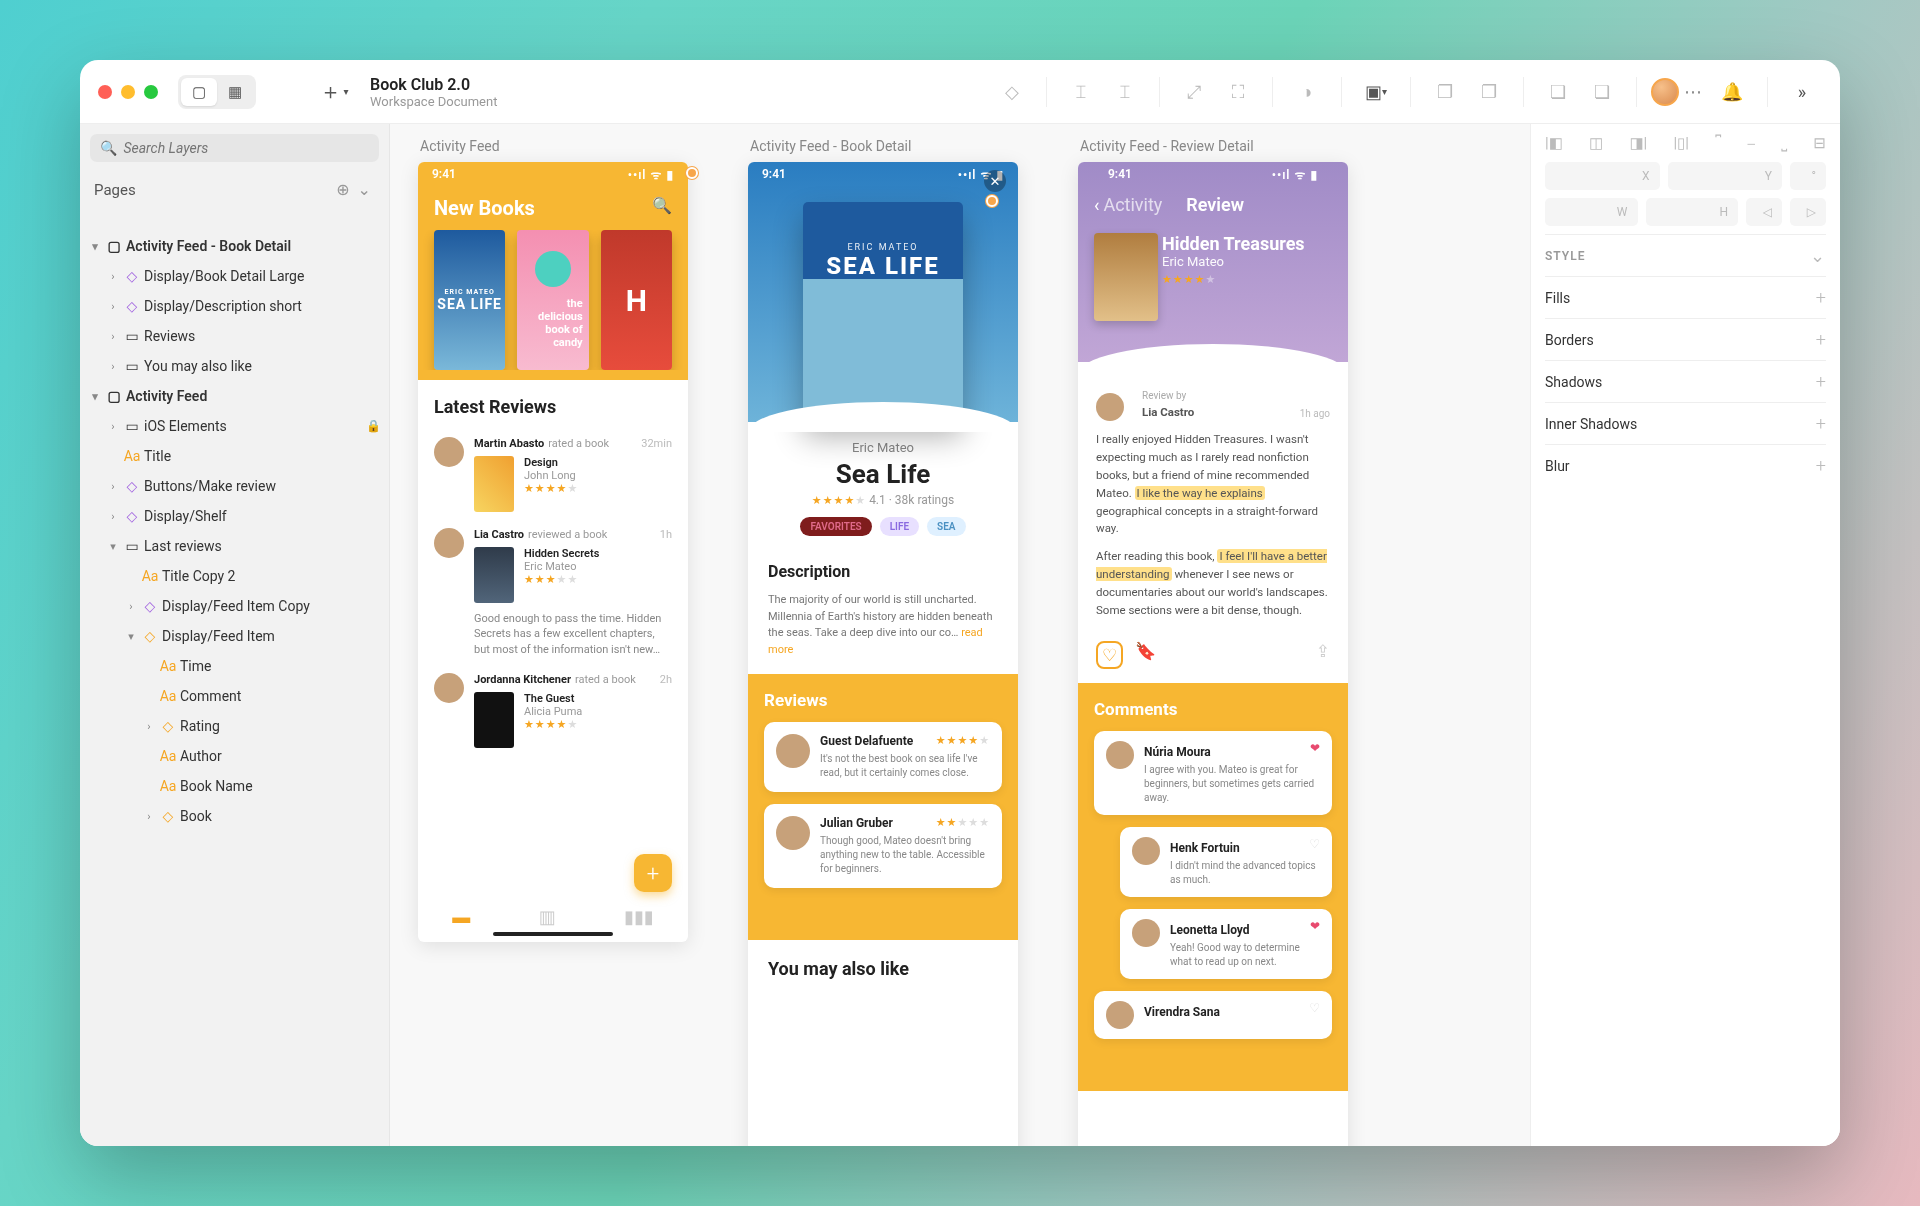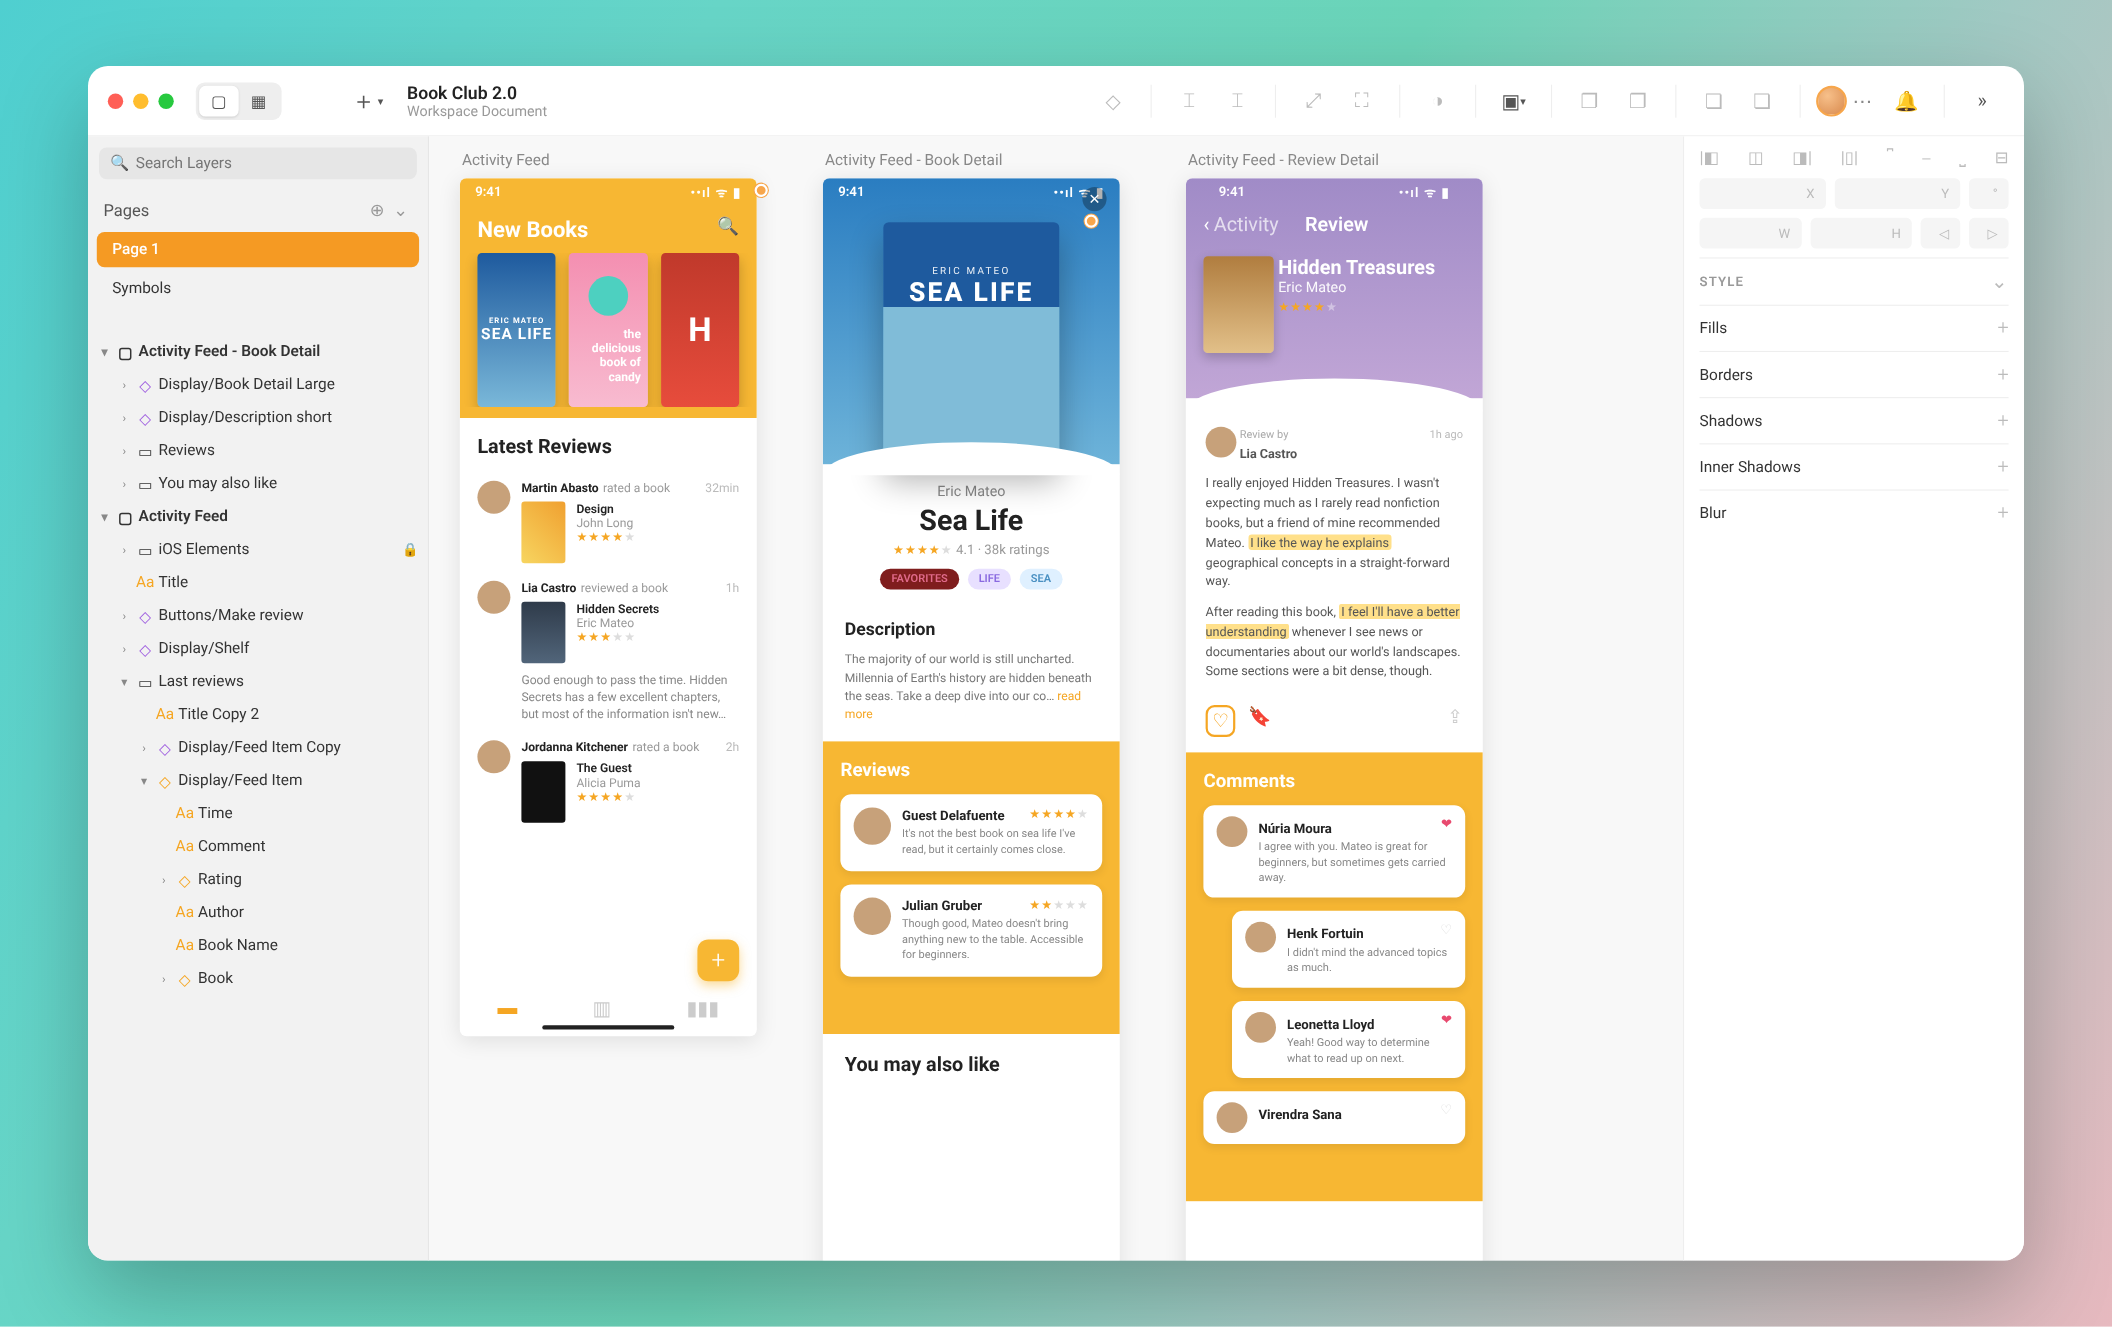--- a/index.html
+++ b/index.html
@@ -39,21 +39,21 @@
   body .window .titlebar .group{display:flex;gap:4px;}
 
   .body{flex:1;display:flex;min-height:0;}
 
   
   .sidebar{
     width:310px;background:#f2f2f2;border-right:1px solid #e6e6e6;
     display:flex;flex-direction:column;
   }
   .search{margin:10px;display:flex;align-items:center;background:#e6e6e6;border-radius:7px;padding:6px 10px;color:#999;font-size:14px;gap:6px;}
-  .search input{border:none;background:transparent;outline:none;flex:1;font-size:14px;color:#333;}
+  .search input{border:none;background:transparent;outline:none;flex:1;font-size:14px;color:#333;font-style:italic;}
   .pages-hdr{display:flex;align-items:center;padding:8px 14px;color:#555;font-size:15px;}
   .pages-hdr .sp{flex:1}
   .pages-hdr .ic{color:#999;padding:0 4px;font-size:16px;}
   .page-row{margin:3px 8px;padding:8px 14px;border-radius:7px;font-size:14px;color:#333}
   .page-row.active{background:#f59a23;color:#fff;font-weight:500}
   .layer-panel{flex:1;overflow:auto;padding-top:10px}
   .lrow{display:flex;align-items:center;height:30px;font-size:14px;color:#333;padding-right:8px}
   .lrow .tw{width:18px;text-align:center;color:#888;font-size:11px}
   .lrow .ic{width:20px;text-align:center;margin-right:2px;font-size:14px}
   .lrow.bold{font-weight:600}
@@ -129,21 +129,21 @@
 
   
   .ab3top{height:200px;background:linear-gradient(#a08bc7,#c1a6d6);padding:0 16px;color:#fff}
   .ab3nav{display:flex;gap:24px;font-size:18px;padding:8px 0}
   .ab3nav .dim{opacity:.7}
   .ab3hero{display:flex;gap:4px;margin-top:10px}
   .ab3hero .cv{width:64px;height:88px;border-radius:4px;background:linear-gradient(#b07d3f,#e2c089);box-shadow:0 4px 10px rgba(0,0,0,.2)}
   .ab3hero h3{font-size:18px;font-weight:700}
   .ab3hero .au{font-size:13px;opacity:.95}
   .ab3body{padding:14px 18px;font-size:11.5px;color:#555;line-height:1.55}
-  .ab3body .by{display:flex;gap:3px;align-items:flex-start;margin-bottom:10px}
+  .ab3body .by{display:flex;gap:18px;align-items:flex-end;margin-bottom:10px}
   .ab3body .by .avs{width:28px;height:28px}
   .ab3body .hl{background:#ffe08a;border-radius:3px;padding:0 2px}
   .actrow{display:flex;gap:12px;padding:8px 18px;color:#ccc;font-size:17px}
   .actrow .on{color:#f5a623;border:2px solid #f5a623;border-radius:8px;padding:2px 4px}
   .actrow .sp{flex:1}
   .comcard{background:#fff;border-radius:10px;padding:10px 12px;display:flex;gap:10px;margin:0 0 12px 0;box-shadow:0 3px 8px rgba(0,0,0,.08);position:relative}
   .comcard .avs{width:28px;height:28px}
   .comcard b{font-size:12px;color:#222}
   .comcard p{font-size:10px;color:#888;margin-top:3px;line-height:1.4}
   .comcard .hrt{position:absolute;top:10px;right:12px;font-size:12px}
@@ -221,24 +221,20 @@
       <div class="search">
         <span>🔍</span>
         <input placeholder="Search Layers" style="">
       </div>
       <div class="pages-hdr">
         <span>Pages</span>
         <span class="sp"></span>
         <span class="ic">⊕</span>
         <span class="ic">⌄</span>
       </div>
-      <div id="pages-list">
-          <div class="page-row active">Page 1</div>
-          <div class="page-row">Symbols</div>
-        </div>
       <div style="height:14px"></div>
       <div class="layer-panel" id="layers-list">
           <div class="lrow pad0 bold">
             <span class="tw">▾</span>
             <span class="ic">▢</span>
             <span>Activity Feed - Book Detail</span>
           </div>
           <div class="lrow pad1 purple">
             <span class="tw">›</span>
             <span class="ic">◇</span>

